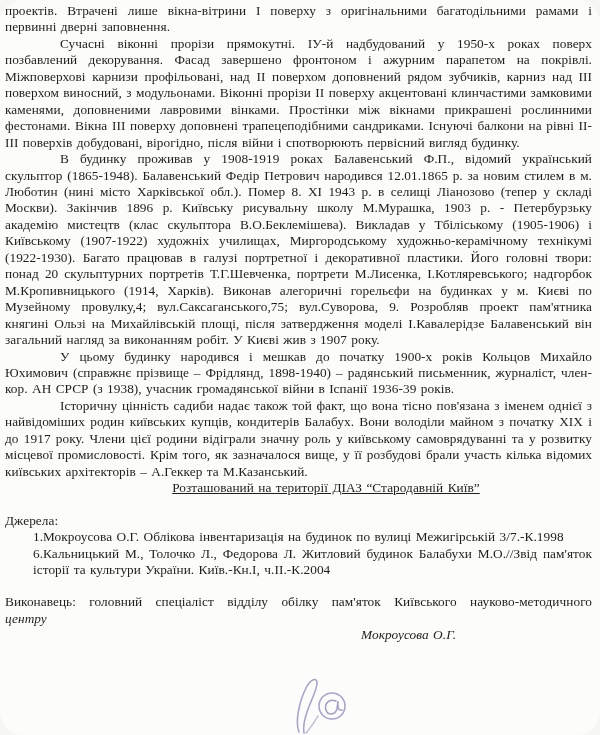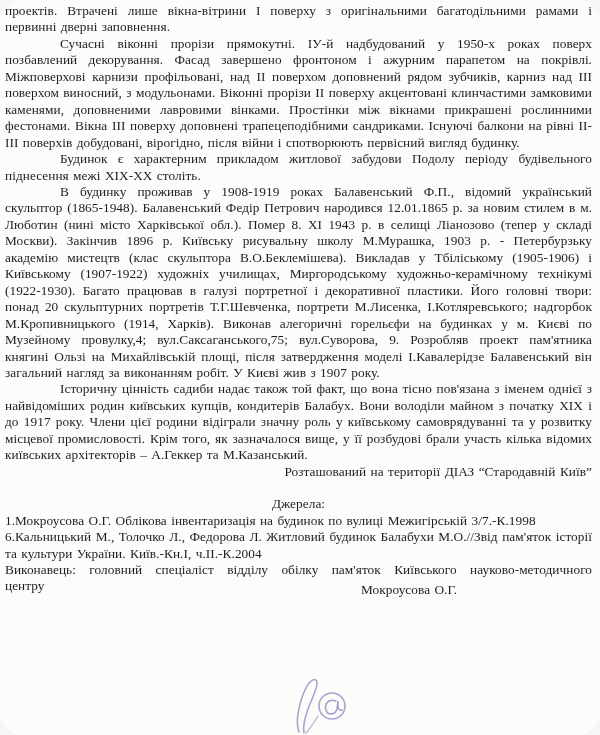--- a/index.html
+++ b/index.html
@@ -20,45 +20,45 @@
   }
   .doc p {
     margin: 0;
     font-size: 13.3px;
     line-height: 16.45px;
     text-align: justify;
     word-spacing: 1px;
     letter-spacing: 0.05px;
   }
   .doc p.indent { text-indent: 55px; }
-  .doc p.no-justify { text-align: right; }
+  .doc p.no-justify { text-align: center; text-decoration: underline; }
   .sources { margin-top: 16px; }
-  .sources p { text-align: center; }
-  .sources p.src { text-align: justify; }
-  .executor { margin-top: 0; position: relative; }
+  .sources p { text-align: left; }
+  .sources p.src { text-align: justify; margin-left: 28px; }
+  .executor { margin-top: 16px; position: relative; }
   .executor .line1 { text-align: justify; text-align-last: justify; }
-  .executor .line2 { position: relative; height: 17px; }
+  .executor .line2 { position: relative; height: 17px; font-style: italic; }
   .executor .line2 .word { position: absolute; left: 0; top: 0; }
-  .executor .signer { position: absolute; left: 356px; top: 4px; }
+  .executor .signer { position: absolute; left: 356px; top: 16px; }
   .signature {
     position: absolute;
     left: 291px; top: 676px;
     width: 80px; height: 59px;
     pointer-events: none;
   }
 </style>
 </head>
 <body>
 
 <div class="page">
   <div class="doc">
     <p>проектів. Втрачені лише вікна-вітрини І поверху з оригінальними багатодільними рамами і первинні дверні заповнення.</p>
     <p class="indent">Сучасні віконні прорізи прямокутні. ІУ-й надбудований у 1950-х роках поверх позбавлений декорування. Фасад завершено фронтоном і ажурним парапетом на покрівлі. Міжповерхові карнизи профільовані, над ІІ поверхом доповнений рядом зубчиків, карниз над ІІІ поверхом виносний, з модульонами. Віконні прорізи ІІ поверху акцентовані клинчастими замковими каменями, доповненими лавровими вінками. Простінки між вікнами прикрашені рослинними фестонами. Вікна ІІІ поверху доповнені трапецеподібними сандриками. Існуючі балкони на рівні ІІ-ІІІ поверхів добудовані, вірогідно, після війни і спотворюють первісний вигляд будинку.</p>
-    <p class="indent">Будинок є характерним прикладом житлової забудови Подолу періоду будівельного піднесення межі ХІХ-ХХ століть.</p>
     <p class="indent">В будинку проживав у 1908-1919 роках Балавенський Ф.П., відомий український скульптор (1865-1948). Балавенський Федір Петрович народився 12.01.1865 р. за новим стилем в м. Люботин (нині місто Харківської обл.). Помер 8. ХІ 1943 р. в селищі Ліанозово (тепер у складі Москви). Закінчив 1896 р. Київську рисувальну школу М.Мурашка, 1903 р. - Петербурзьку академію мистецтв (клас скульптора В.О.Беклемішева). Викладав у Тбіліському (1905-1906) і Київському (1907-1922) художніх училищах, Миргородському художньо-керамічному технікумі (1922-1930). Багато працював в галузі портретної і декоративної пластики. Його головні твори: понад 20 скульптурних портретів Т.Г.Шевченка, портрети М.Лисенка, І.Котляревського; надгорбок М.Кропивницького (1914, Харків). Виконав алегоричні горельєфи на будинках у м. Києві по Музейному провулку,4; вул.Саксаганського,75; вул.Суворова, 9. Розробляв проект пам'ятника княгині Ользі на Михайлівській площі, після затвердження моделі І.Кавалерідзе Балавенський він загальний нагляд за виконанням робіт. У Києві жив з 1907 року.</p>
+    <p class="indent">У цьому будинку народився і мешкав до початку 1900-х років Кольцов Михайло Юхимович (справжнє прізвище – Фрідлянд, 1898-1940) – радянський письменник, журналіст, член-кор. АН СРСР (з 1938), учасник громадянської війни в Іспанії 1936-39 років.</p>
     <p class="indent">Історичну цінність садиби надає також той факт, що вона тісно пов'язана з іменем однієї з найвідоміших родин київських купців, кондитерів Балабух. Вони володіли майном з початку ХІХ і до 1917 року. Члени цієї родини відіграли значну роль у київському самоврядуванні та у розвитку місцевої промисловості. Крім того, як зазначалося вище, у її розбудові брали участь кілька відомих київських архітекторів – А.Геккер та М.Казанський.</p>
     <p class="indent no-justify">Розташований на території ДІАЗ “Стародавній Київ”</p>
 
     <div class="sources">
       <p>Джерела:</p>
       <p class="src">1.Мокроусова О.Г. Облікова інвентаризація на будинок по вулиці Межигірській 3/7.-К.1998</p>
       <p class="src">6.Кальницький М., Толочко Л., Федорова Л. Житловий будинок Балабухи М.О.//Звід пам'яток історії та культури України. Київ.-Кн.І, ч.ІІ.-К.2004</p>
     </div>
 
     <div class="executor doc">

